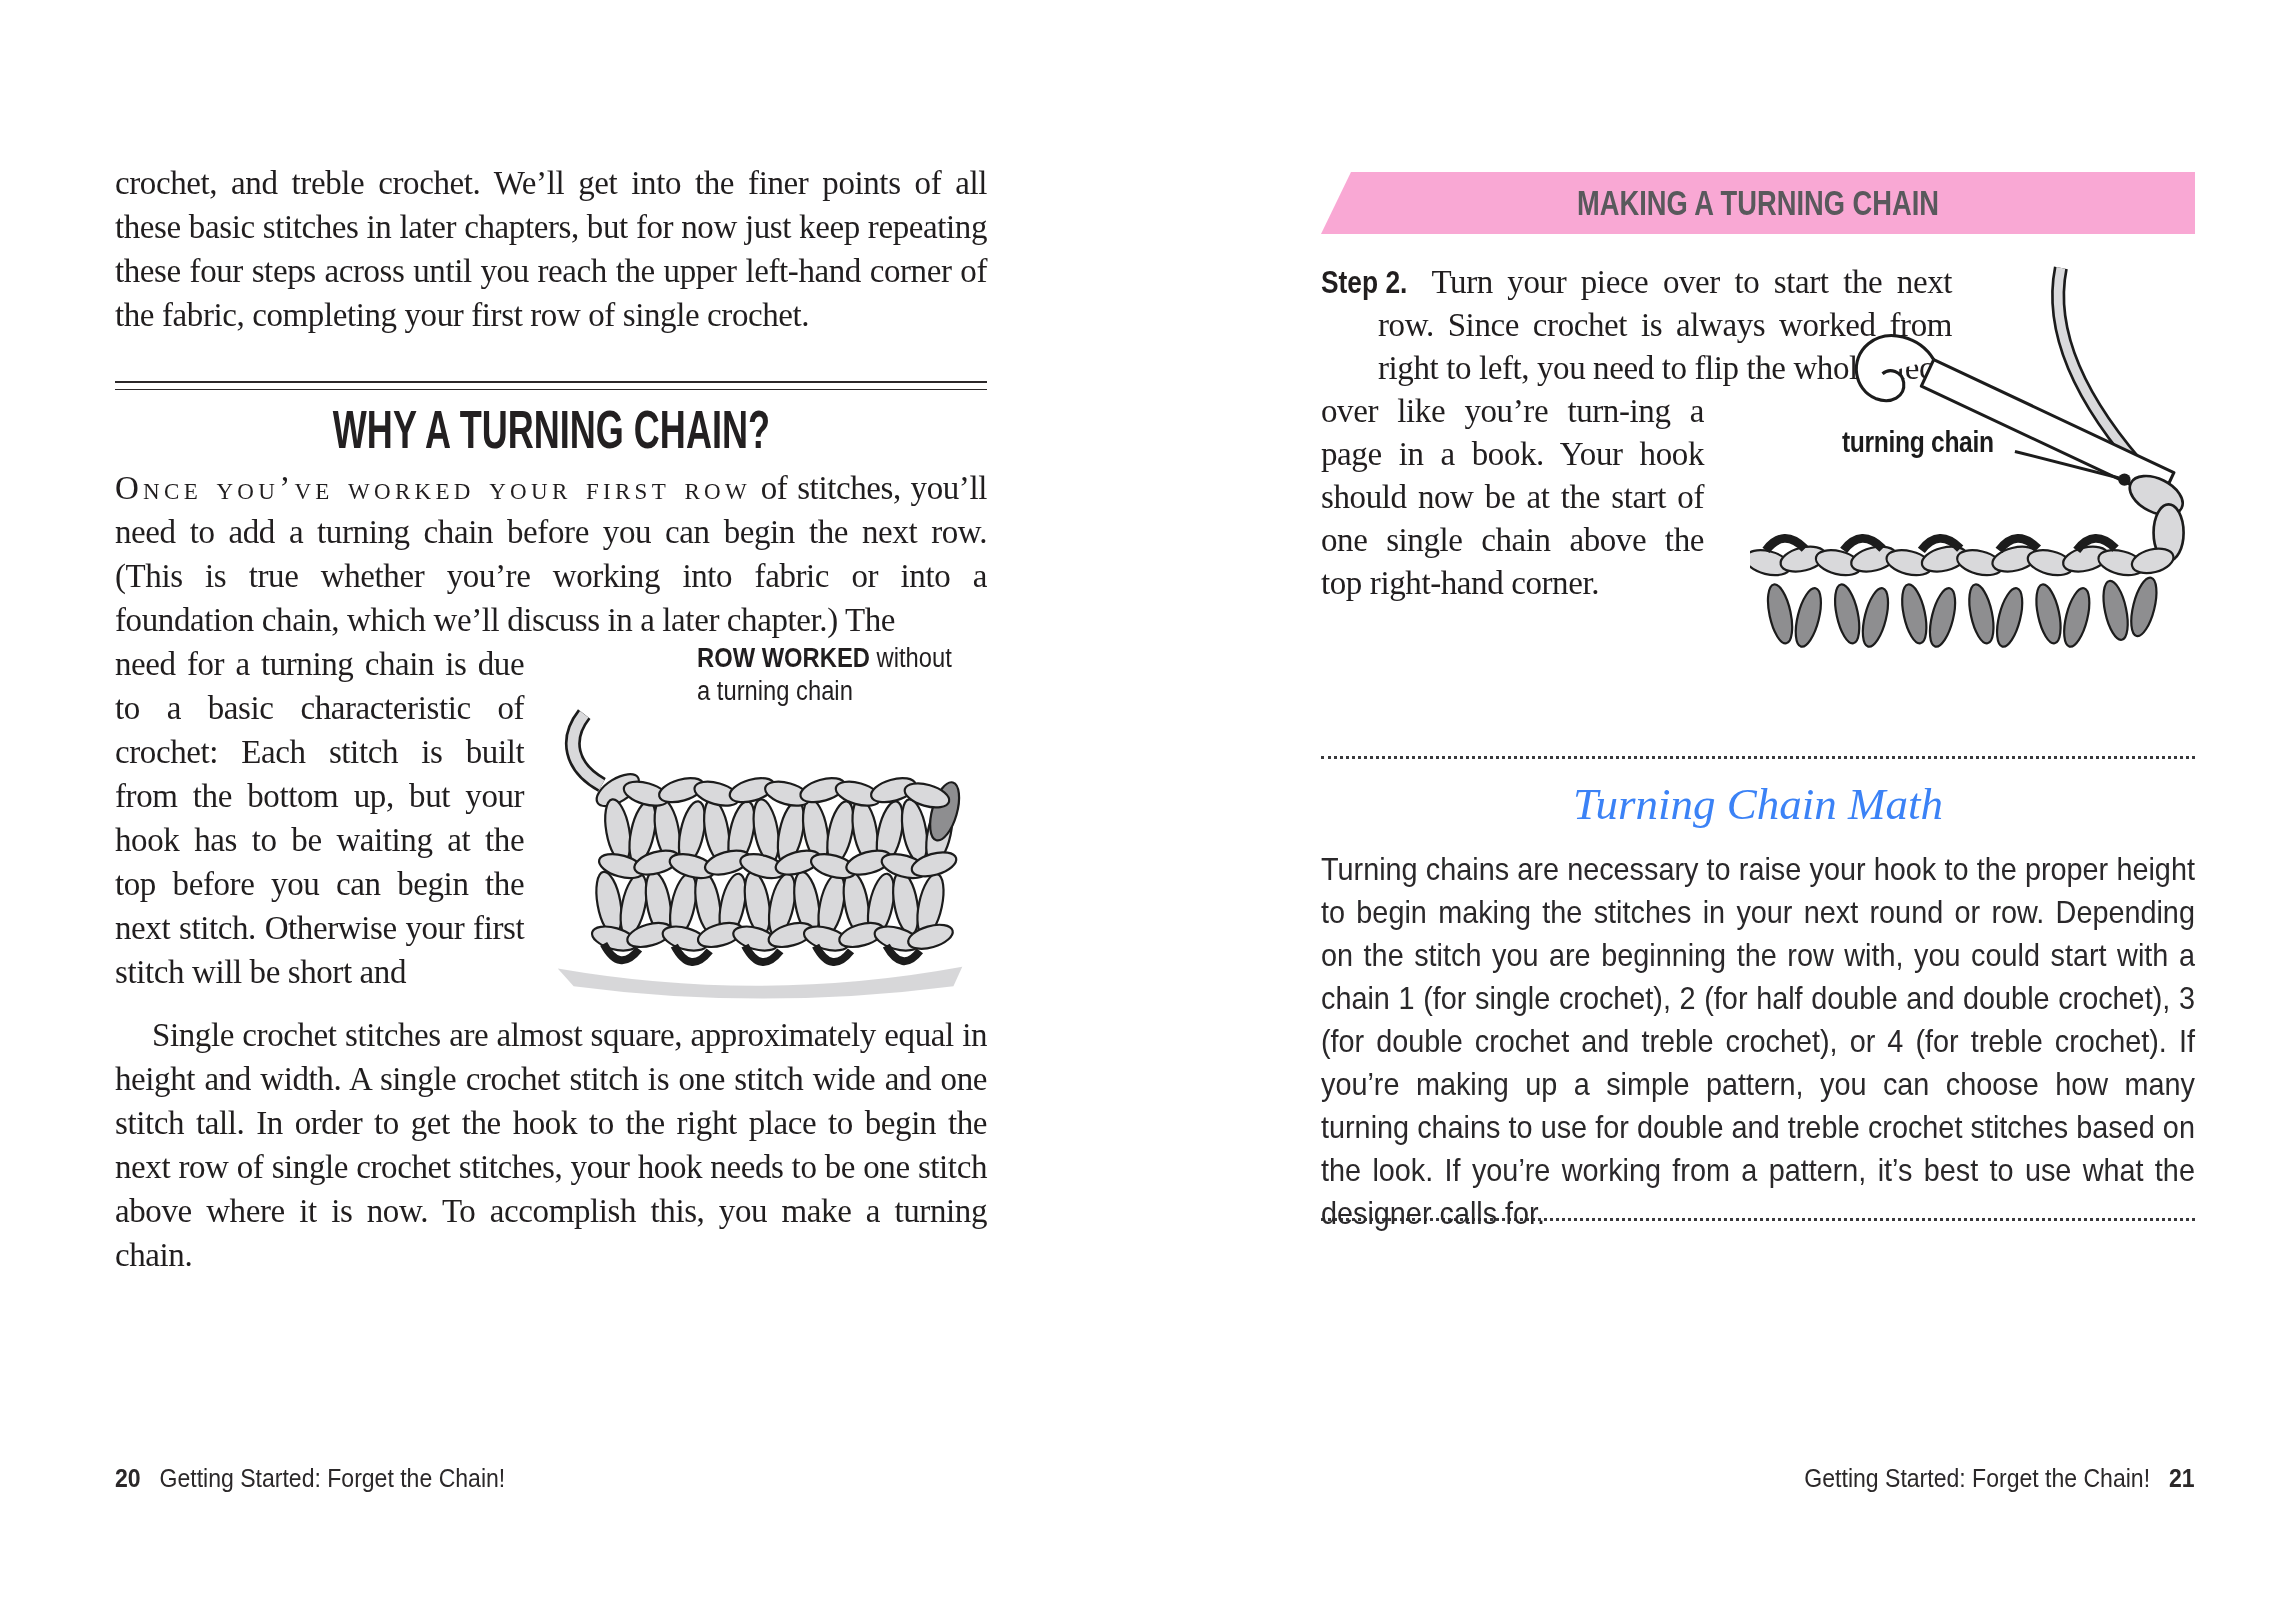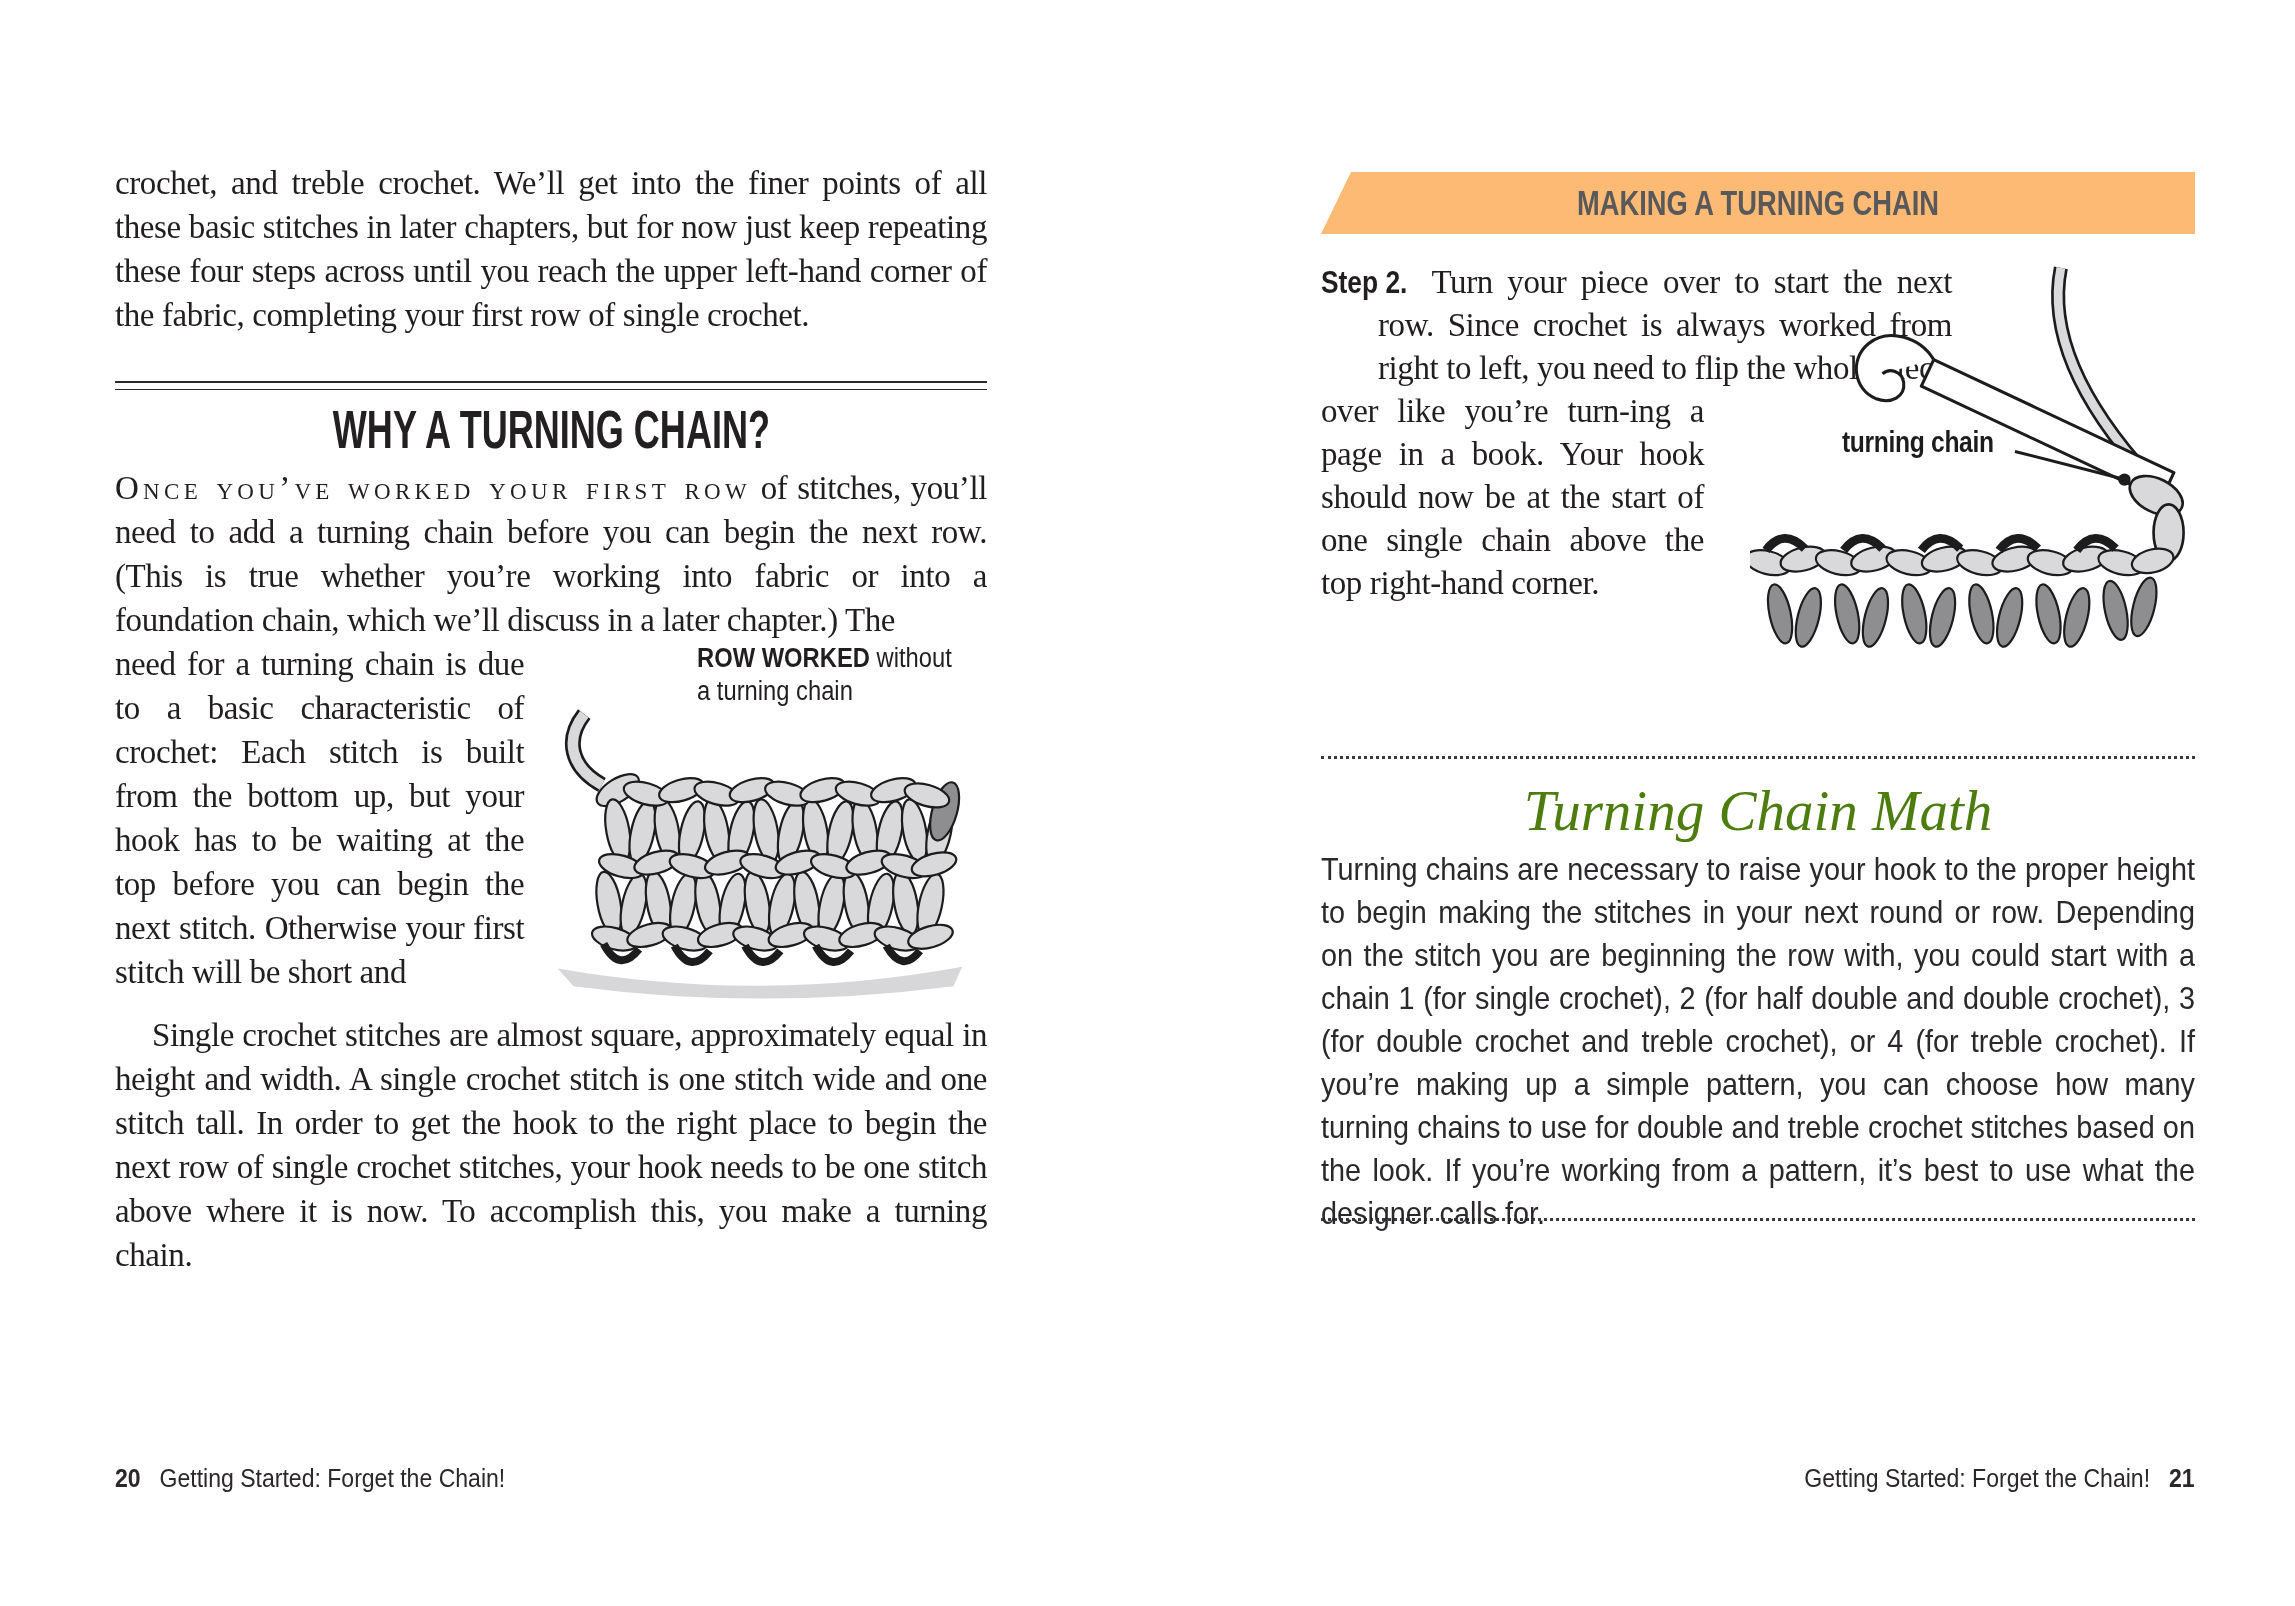--- a/index.html
+++ b/index.html
@@ -25,39 +25,39 @@
   
   .footer{position:absolute;top:1464px;font-family:"Liberation Sans",sans-serif;font-size:25.6px;color:#2b2829;}
   .footer-left{left:115px;transform:scaleX(0.9);transform-origin:left top;white-space:nowrap;}
   .footer-right{left:1321px;width:874px;text-align:right;}
   .footer-right .inner{display:inline-block;transform:scaleX(0.9);transform-origin:right top;white-space:nowrap;}
   .pagenum{font-weight:bold;}
   .footer-left .pagenum{margin-right:21px;}
   .footer-right .pagenum{margin-left:21px;}
   
   .page-right{position:absolute;left:1321px;top:172px;width:874px;}
-  .graybox{height:62px;background:#fdba74;clip-path:polygon(30px 0,100% 0,100% 100%,0 100%);
+  .graybox{height:62px;background:#f9a8d4;clip-path:polygon(30px 0,100% 0,100% 100%,0 100%);
       display:flex;align-items:center;justify-content:center;}
   .graybox .boxtitle{font-family:"Liberation Sans",sans-serif;font-weight:bold;font-size:35px;
       color:#59595c;transform:scaleX(0.78);white-space:nowrap;}
   .step{font-size:33px;line-height:43px;letter-spacing:-0.4px;text-align:justify;}
   .step1{margin-top:35px;padding-left:57px;text-indent:-57px;}
   .step-label{display:inline-block;font-family:"Liberation Sans",sans-serif;font-weight:bold;font-size:31px;
       letter-spacing:0;transform:scaleX(0.85);transform-origin:left bottom;margin-right:8.8px;text-indent:0;}
   .step2{margin-top:26.5px;position:relative;min-height:446px;}
   .step2a{width:574px;padding-left:57px;text-indent:-57px;}
   .step2b{width:383px;margin-left:57px;}
   .figure2{position:absolute;left:429px;top:5.3px;width:446px;height:415px;}
   .fig2-label{position:absolute;left:92px;top:155px;font-family:"Liberation Sans",sans-serif;font-weight:bold;
       font-size:29px;color:#1c1c1c;transform:scaleX(0.85);transform-origin:left top;white-space:nowrap;}
   .dotted{border-top:3.5px dotted #3a3a3c;height:0;}
   .dotted-1{margin-top:49px;}
   .dotted-2{margin-top:19.4px;}
   .sb-titlewrap{text-align:center;margin-top:19.4px;height:58px;}
-  .sb-title{font-style:italic;font-size:57px;letter-spacing:0;color:#4d7c0f;}
+  .sb-title{font-style:italic;font-size:45px;letter-spacing:0;color:#3b82f6;}
   .sb-textwrap{margin-top:12.4px;height:350px;}
   .sb-text{width:971px;transform:scaleX(0.9);transform-origin:left top;font-family:"Liberation Sans",sans-serif;
       font-size:32px;line-height:43px;color:#2a282a;text-align:justify;}
   svg{display:block;}
 </style>
 </head>
 <body>
 
 <div class="page-left">
 

